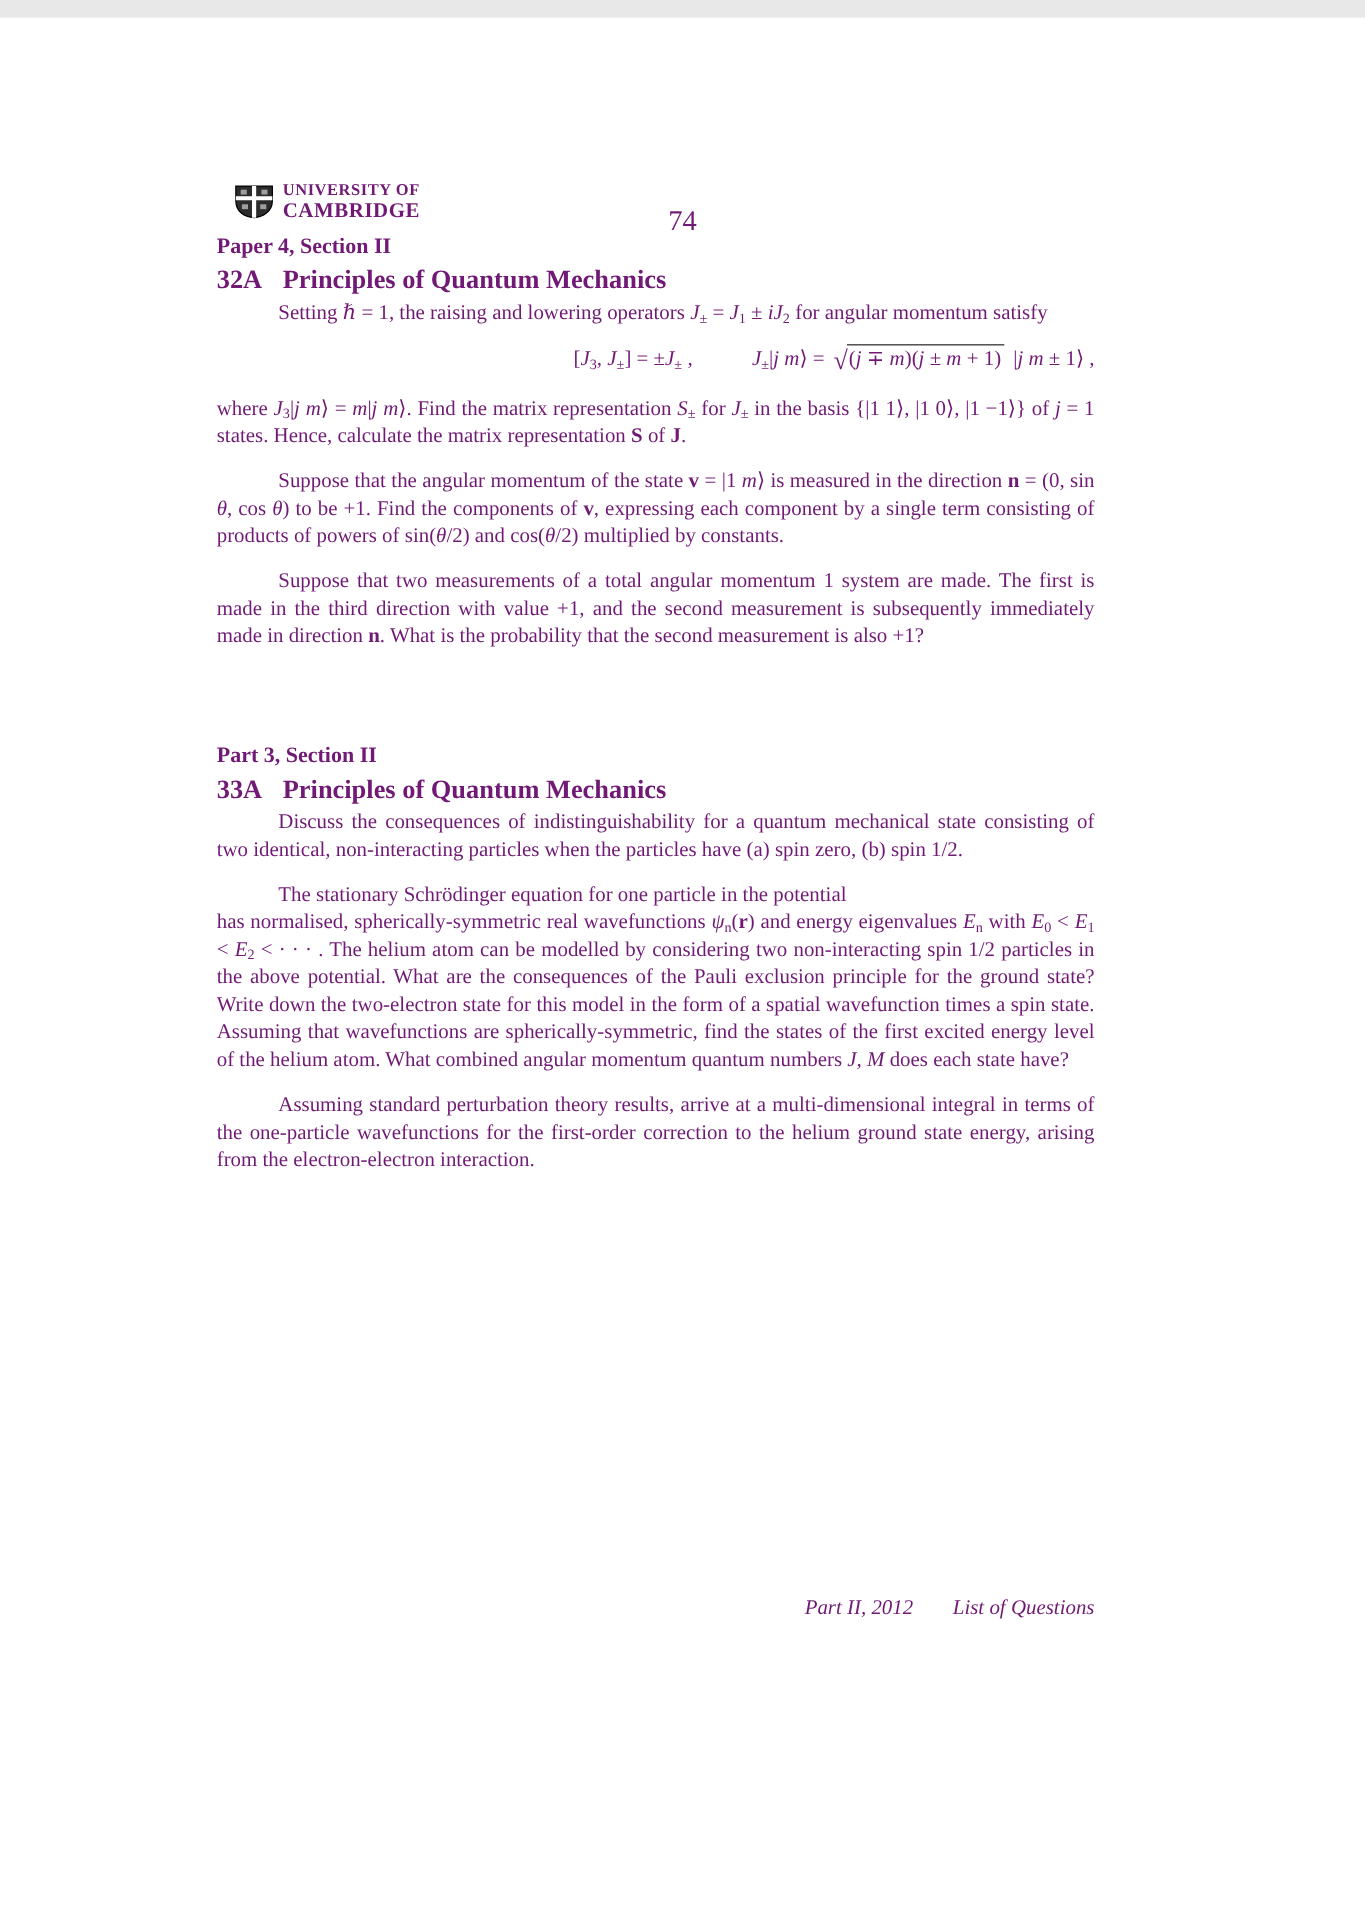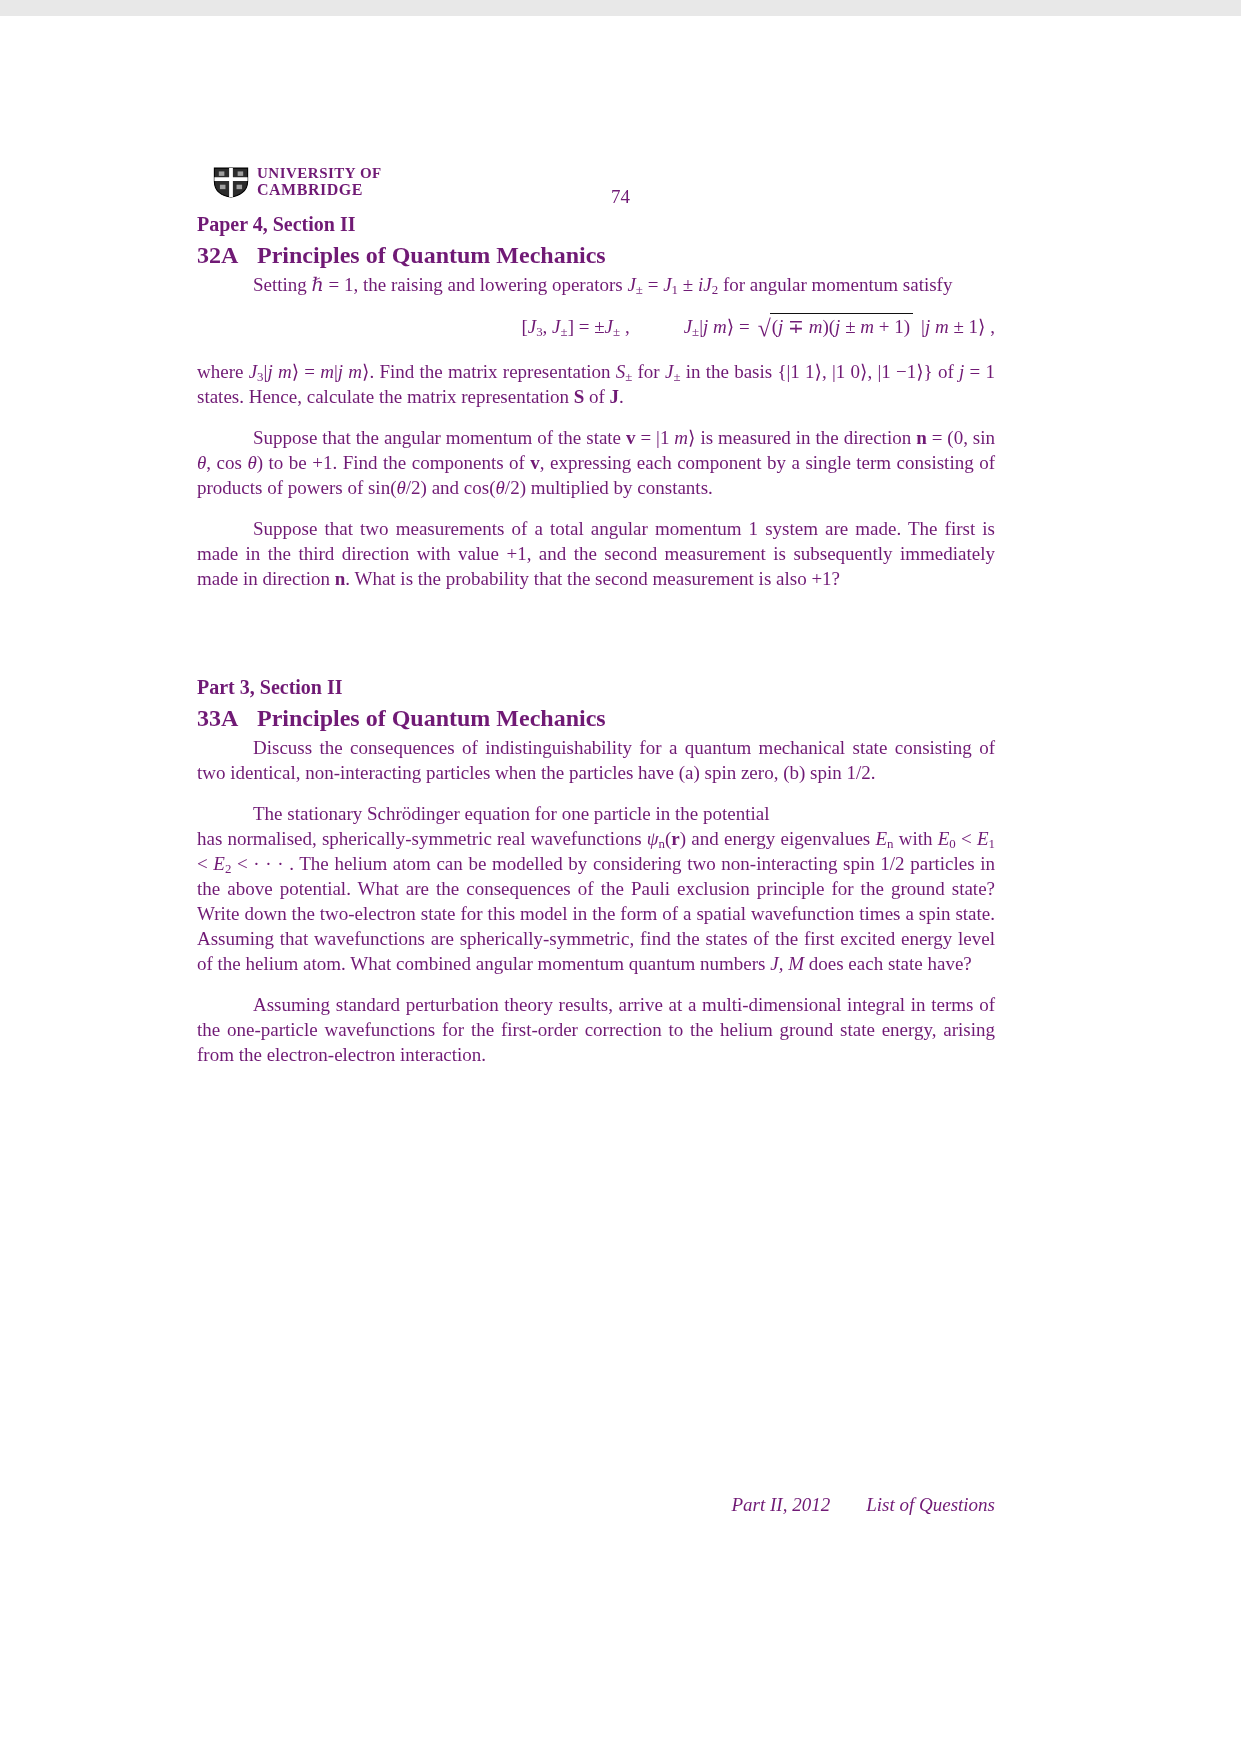--- a/index.html
+++ b/index.html
@@ -13,24 +13,24 @@
     color:#701a75;
     overflow:hidden;
   }
   
   .logo {
     position:absolute; top:150px; left:213px;
     display:flex; align-items:center; gap:8px;
   }
   .logo-text { font-weight:bold; letter-spacing:0.5px; line-height:1.05; }
   .logo-line1 { font-size:15px; }
-  .logo-line2 { font-size:16px; }
+  .logo-line2 { font-size:19px; }
   .pageno {
     position:absolute; top:170px; left:0; width:1241px;
-    text-align:center; font-size:19px;
+    text-align:center; font-size:26px;
   }
   
   .content {
     position:absolute; top:196px; left:197px; width:798px;
     font-size:19px; line-height:25px;
   }
   .paper-label { font-size:20px; font-weight:bold; }
   .q-head { display:flex; margin-top:6px; font-size:24px; font-weight:bold; }
   .q-code { width:46px; flex:0 0 auto; }
   .q-title { margin-left:14px; }
@@ -47,21 +47,21 @@
   .rad-sym { font-size:125%; vertical-align:-3px; margin-right:-1px; }
   .radicand { display:inline-block; border-top:1.4px solid #111; padding:0 3px 0 2px; }
   .frac-eq { text-align:center; margin:12px 0 14px; }
   .frac { display:inline-block; text-align:center; vertical-align:middle; }
   .frac .num { display:block; padding:0 5px 3px; }
   .frac .den { display:block; border-top:1.3px solid #111; padding:3px 5px 0; }
   sub { font-size:68%; vertical-align:-0.25em; line-height:0; }
   sup { font-size:68%; vertical-align:0.5em; line-height:0; }
   
   .footer {
-    position:absolute; top:1478px; left:197px; width:798px;
+    position:absolute; top:1435px; left:197px; width:798px;
     text-align:right; font-style:italic; font-size:19px;
   }
   .footer .sep { display:inline-block; width:36px; }
   .scan-bar {
     position:absolute; left:0; bottom:0; width:100%; height:14px;
     background:#000;
   }
 </style>
 </head>
 <body>

